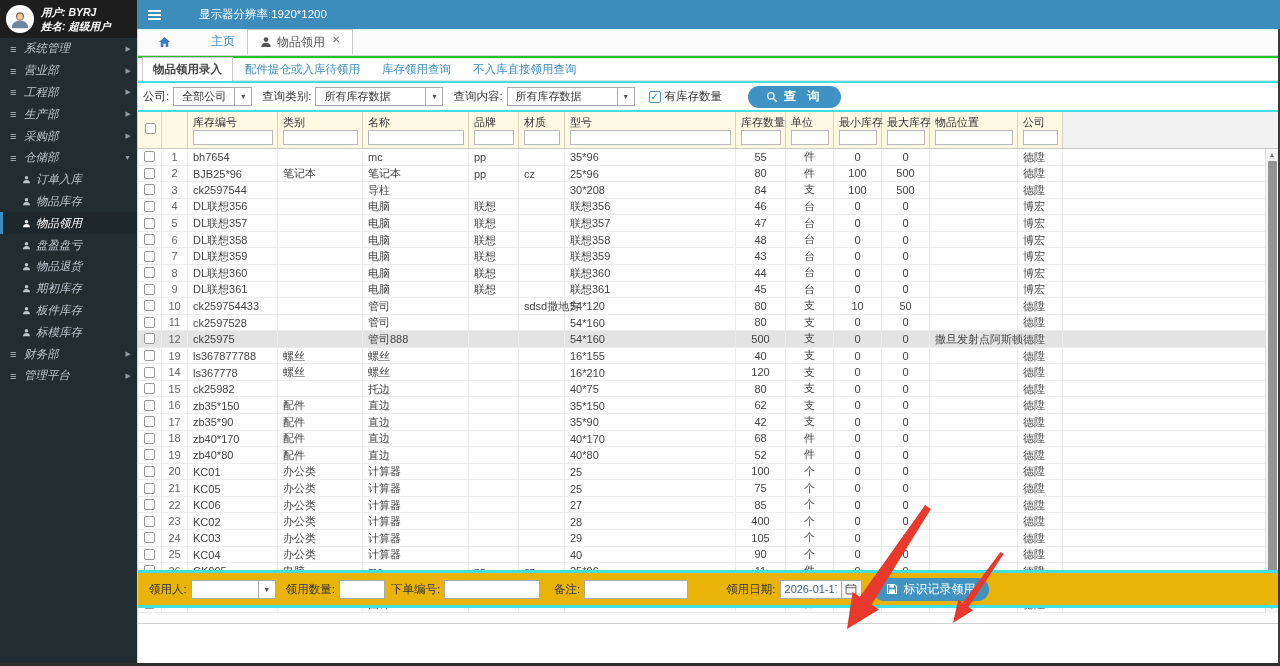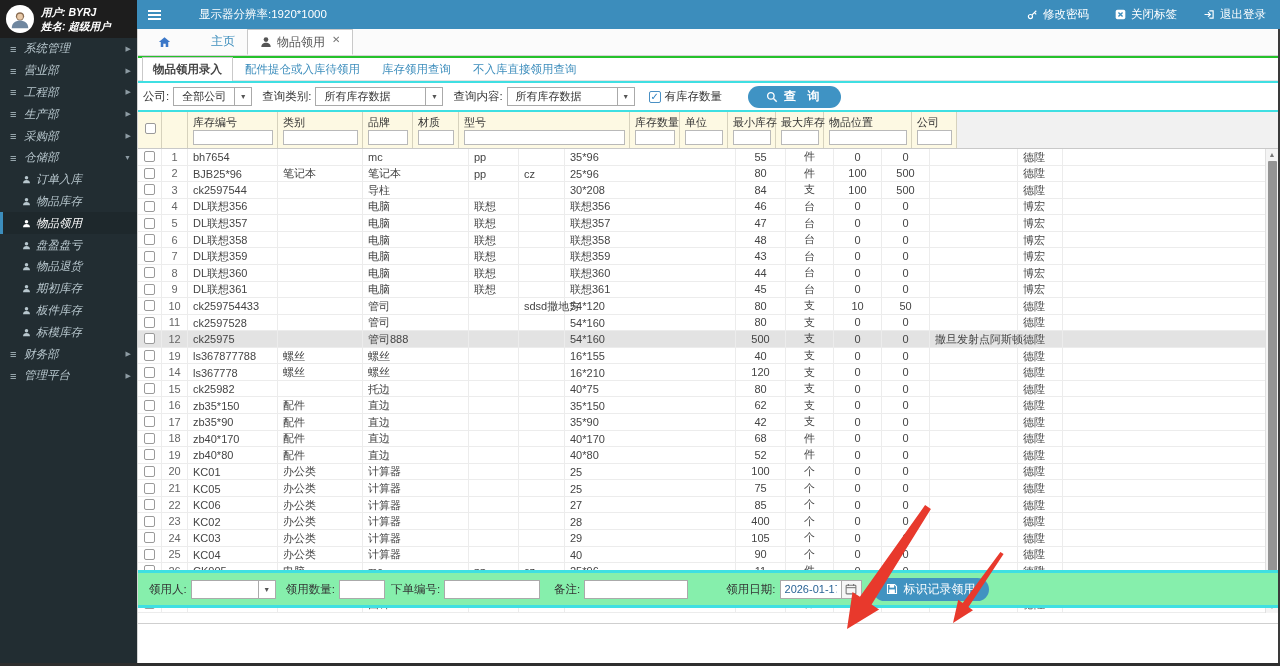--- a/index.html
+++ b/index.html
@@ -70,21 +70,21 @@
   .gc.num { color:#666; justify-content:center; padding:0; }
   .gc.ctr { justify-content:center; padding:0; }
   .rowchk { width:11px; height:11px; border:1px solid #9a9a9a; border-radius:2px; background:#fff; margin:auto; }
   .scrollbar { position:absolute; right:2px; top:0; bottom:0; width:13px; background:#f4f4f4; border-left:1px solid #e0e0e0; display:flex; flex-direction:column; align-items:center; }
   .sb-arrow { font-size:7px; color:#777; height:12px; line-height:12px; cursor:pointer; }
   .sb-thumb { width:9px; flex:none; height:418px; background:#949494; border-radius:1px; cursor:grab; }
 
   .cyanline3 { position:absolute; left:0; top:541px; width:100%; height:3px; background:#3fdfe2; }
 
   
-  .footerbar { position:absolute; left:0; top:544px; width:100%; height:32px; background:#86efac; display:flex; align-items:center; font-size:11.5px; color:#333; padding-left:5px; }
+  .footerbar { position:absolute; left:0; top:544px; width:100%; height:32px; background:#eab308; display:flex; align-items:center; font-size:11.5px; color:#333; padding-left:5px; }
   .footerbar .flabel { margin-left:6px; }
   .finput { height:19px; border:1px solid #aaa; background:#fff; font-size:11px; padding:0 4px; color:#333; }
   .fi-qty { width:46px; } .fi-order { width:96px; } .fi-note { width:104px; } .fi-date { width:62px; text-align:center; color:#2a6496; }
   .fsel-small { width:66px; }
   .cal-btn { width:20px; height:19px; border:1px solid #aaa; border-left:none; background:#f6f6f6; display:flex; align-items:center; justify-content:center; cursor:pointer; }
   .btn-save { display:flex; align-items:center; gap:6px; background:#4193c1; color:#fff; border-radius:12px; height:23px; padding:0 13px; font-size:12px; cursor:pointer; white-space:nowrap; }
   .btn-save + .btn-save { margin-left:9px; }
   .cyanline4 { position:absolute; left:0; top:576px; width:100%; height:3px; background:#3fdfe2; }
   .win-bottom { position:absolute; left:0; bottom:0; width:1280px; height:3px; background:#2e2e2e; }
   .win-right { position:absolute; right:0; top:29px; width:2px; height:637px; background:#3a3a3a; }
@@ -225,44 +225,21 @@
         </div>
       </div>
   </div>
 
   <div class="hdr">
     <div class="hamburger">
         <i></i>
         <i></i>
         <i></i>
       </div>
-    <div class="resolution">显示器分辨率:1920*1000</div>
-    <div class="hdr-actions">
-      <div class="hdr-act">
-        <svg width="11" height="11" viewBox="0 0 16 16">
-          <circle cx="5" cy="11" r="3" fill="none" stroke="#fff" stroke-width="1.7"></circle>
-          <path d="M7.4 8.6 L13.5 2.5 M10.8 5.2 L13.4 7.8" stroke="#fff" stroke-width="1.7" fill="none"></path>
-        </svg>
-        <span>修改密码</span>
-      </div>
-      <div class="hdr-act">
-        <svg width="11" height="11" viewBox="0 0 16 16">
-          <rect x="1" y="1" width="14" height="14" rx="2.5" fill="#fff"></rect>
-          <path d="M5 5 L11 11 M11 5 L5 11" stroke="#3c8dbc" stroke-width="2"></path>
-        </svg>
-        <span>关闭标签</span>
-      </div>
-      <div class="hdr-act">
-        <svg width="12" height="11" viewBox="0 0 16 16">
-          <path d="M1.5 8 H9.5 M6.5 4.5 L10 8 L6.5 11.5" stroke="#fff" stroke-width="1.7" fill="none"></path>
-          <path d="M8.5 2.8 H14 V13.2 H8.5" stroke="#fff" stroke-width="1.7" fill="none"></path>
-        </svg>
-        <span>退出登录</span>
-      </div>
-    </div>
+    <div class="resolution">显示器分辨率:1920*1200</div>
   </div>
 
   <div class="main">
 
     <div class="tabbar">
       <div class="tab home">
         <svg width="13" height="12" viewBox="0 0 16 16">
           <path d="M8 1.5 L15.5 8 H13 V14.5 H9.6 V10.2 H6.4 V14.5 H3 V8 H0.5 Z" fill="#3c78c8"></path>
         </svg>
         <span>主页</span>
@@ -321,20 +298,24 @@
           <div class="gh center" style="width:24px;justify-content:center">
             <span class="rowchk" style="margin-top:8px"></span>
           </div>
           <div class="gh" style="width:26px"></div>
           <div class="gh" style="width:90px">
             <span class="hl">库存编号</span>
             <input style="">
           </div>
           <div class="gh" style="width:85px">
             <span class="hl">类别</span>
+            <input style="">
+          </div>
+          <div class="gh" style="width:106px">
+            <span class="hl">名称</span>
             <input style="">
           </div>
           <div class="gh" style="width:50px">
             <span class="hl">品牌</span>
             <input style="">
           </div>
           <div class="gh" style="width:46px">
             <span class="hl">材质</span>
             <input style="">
           </div>

